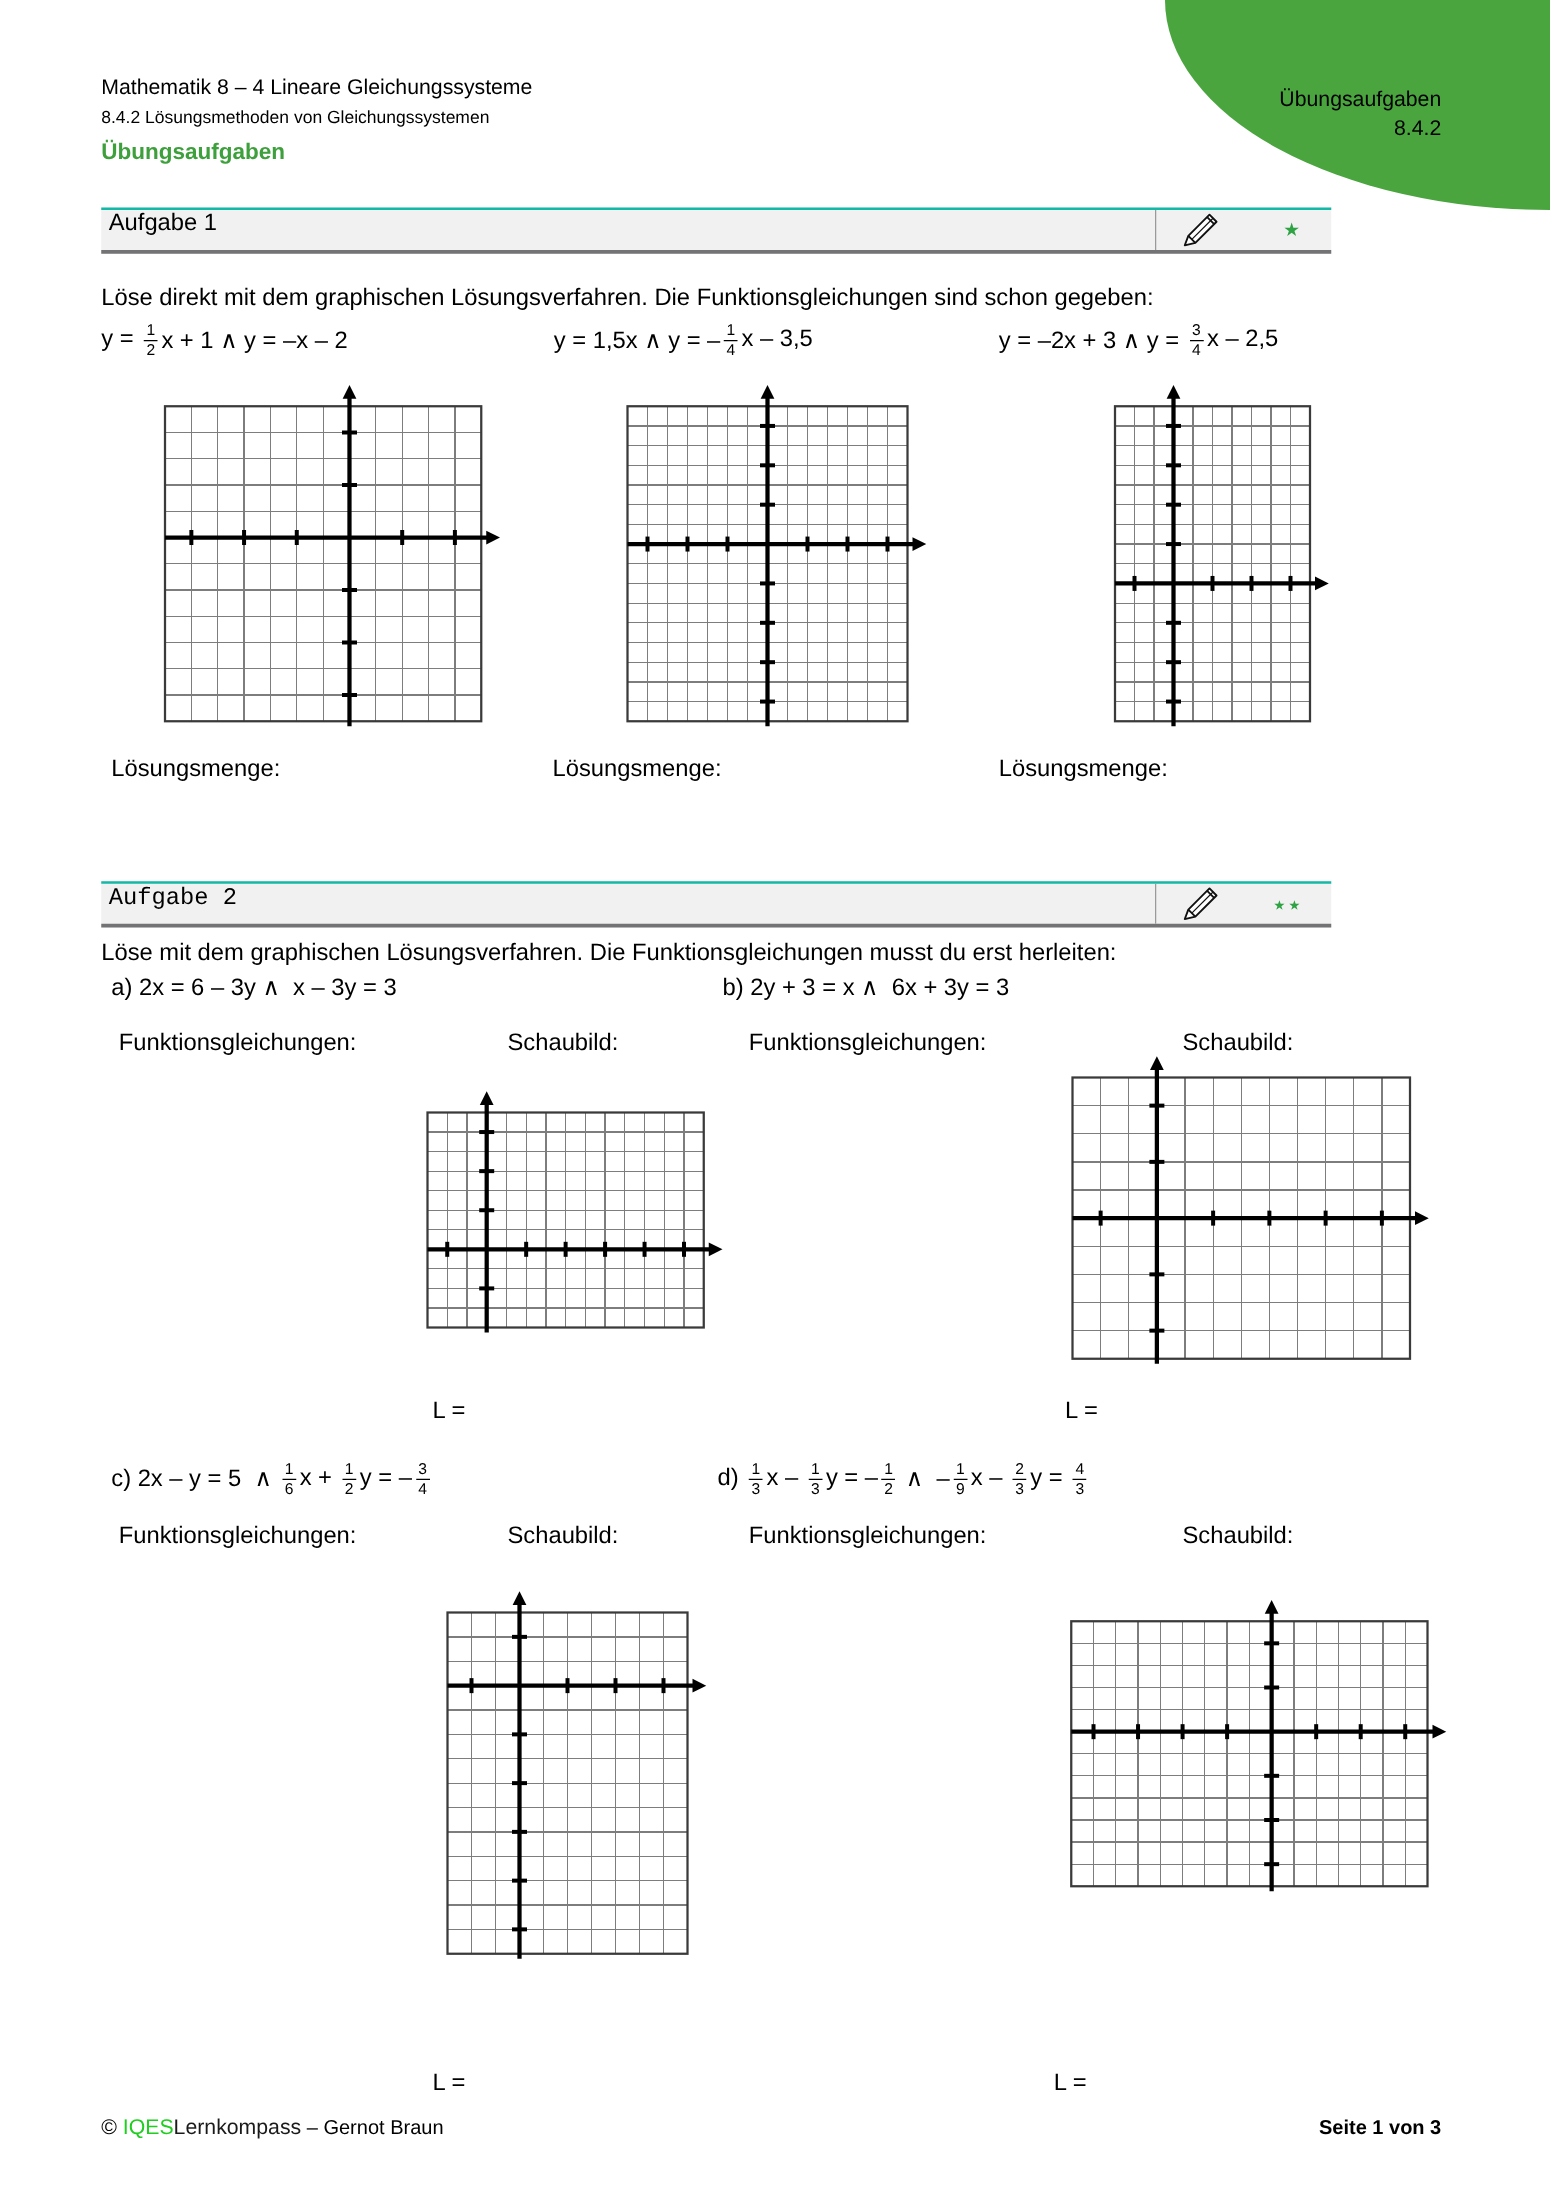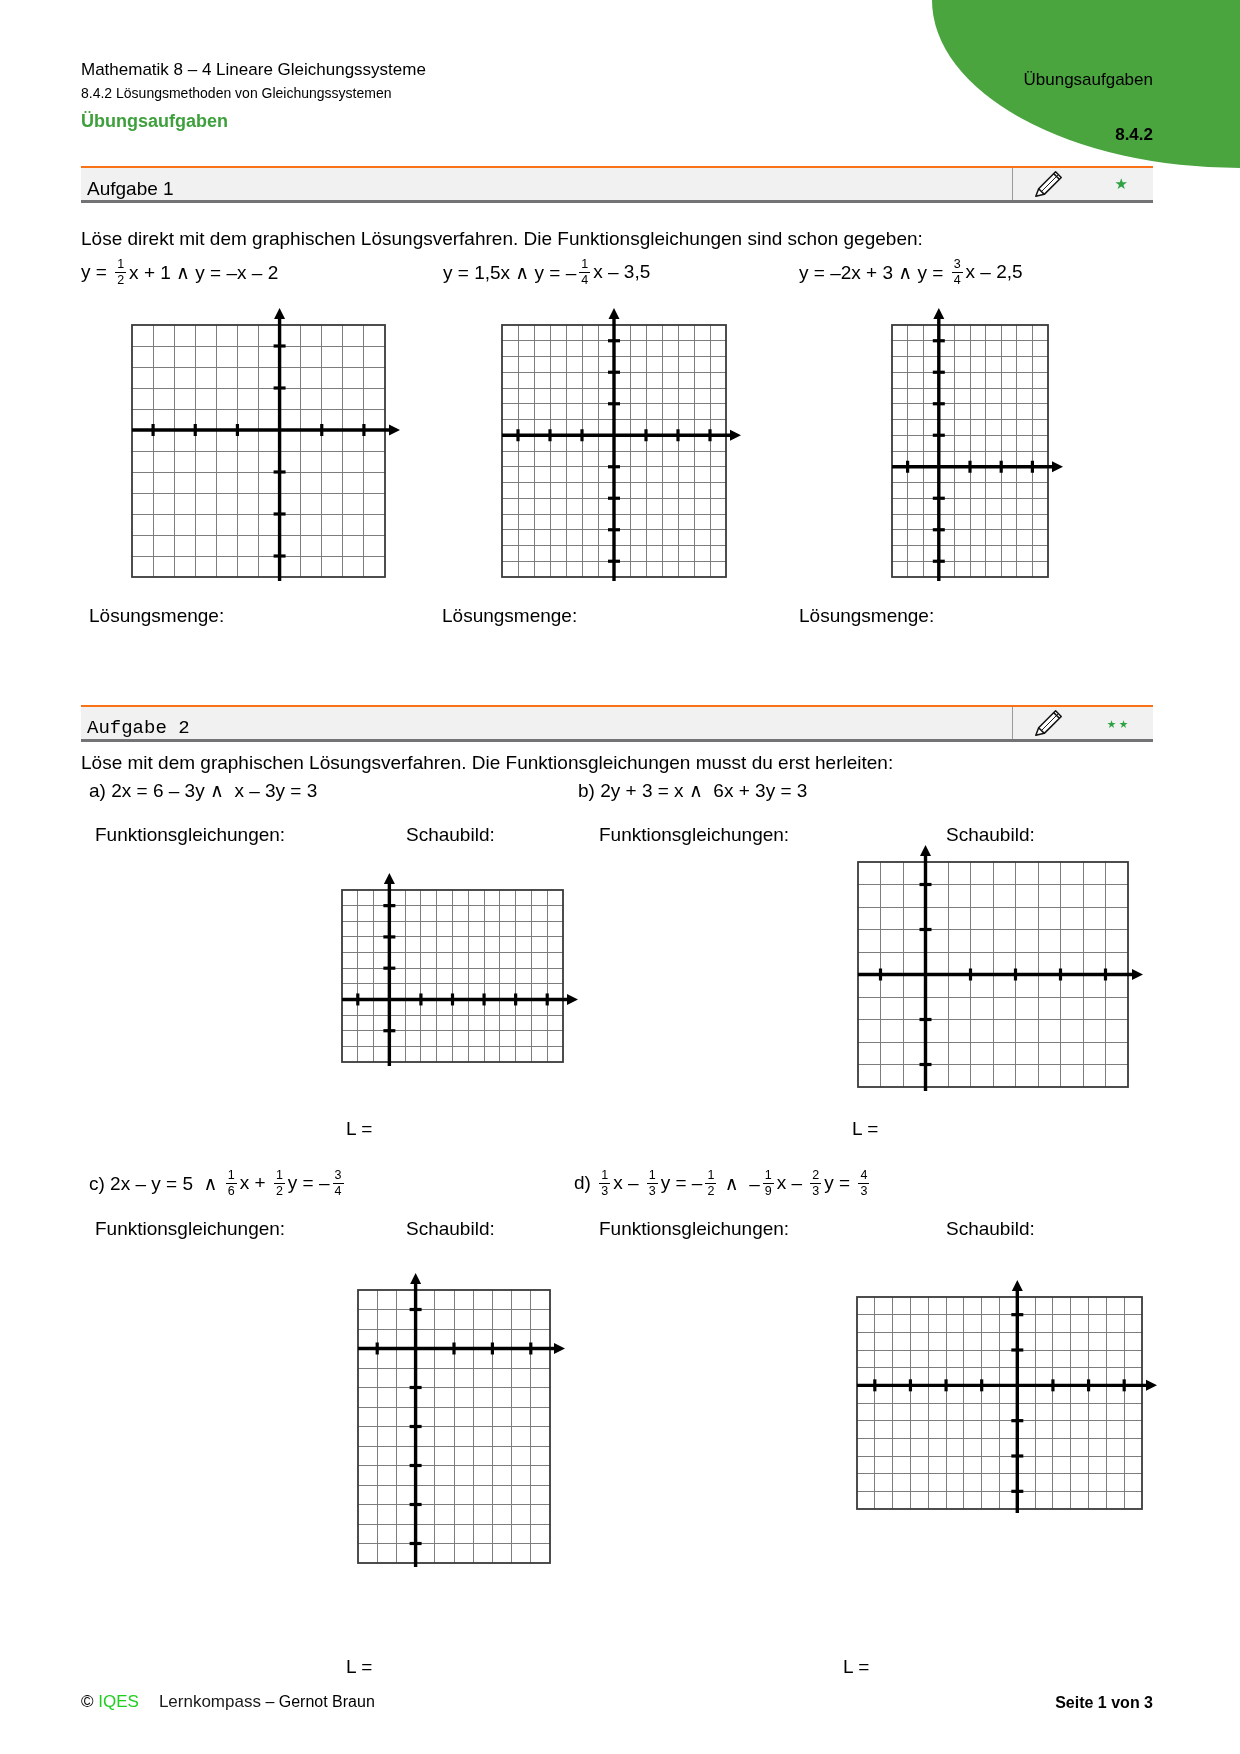--- a/index.html
+++ b/index.html
@@ -6,45 +6,45 @@
   .page{position:relative;width:1240px;height:1754px;background:#fff;overflow:hidden;
         font-family:"Liberation Sans","DejaVu Sans",sans-serif;color:#000;}
   .abs{position:absolute;}
   
   .h-line1{left:81px;top:60px;font-size:17px;}
   .h-line2{left:81px;top:85px;font-size:14px;font-weight:normal;}
   .h-line3{left:81px;top:111px;font-size:18px;font-weight:bold;color:#3ea03c;}
   .corner-blob{right:0;top:0;width:308px;height:168px;background:#4aa53f;
                border-bottom-left-radius:100% 100%;}
   .corner-text{position:absolute;right:87px;top:68px;text-align:right;font-size:17px;line-height:23px;color:#000;}
-  .corner-code{font-weight:bold;margin-top:32px;}
+  .corner-code{font-weight:normal;}
   
-  .task-bar{left:81px;width:1072px;height:32px;background:#f1f1f1;
-            border-top:2px solid #f97316;border-bottom:3px solid #737375;
-            display:flex;align-items:flex-end;}
+  .task-bar{left:81px;width:984px;height:32px;background:#f1f1f1;
+            border-top:2px solid #14b8a6;border-bottom:3px solid #737375;
+            display:flex;align-items:flex-start;}
   .task-title{font-size:19px;padding-left:6px;}
   .bar-divider{position:absolute;right:140px;top:0;bottom:0;width:1px;background:#9a9a9a;}
   .pencil{position:absolute;right:88px;top:1px;}
   .stars{position:absolute;right:22px;top:7px;font-size:15px;letter-spacing:3px;color:#2fa344;}
   
   .text{font-size:19px;}
   .lbl{font-size:19px;}
   .eq{font-size:19px;display:flex;align-items:center;height:40px;white-space:pre;}
   .eq span{white-space:pre;}
   .frac{display:inline-flex;flex-direction:column;align-items:center;line-height:1;
         font-size:12.5px;margin:0 3px;}
   .frac .num{border-bottom:1.4px solid #000;padding:0 2px 1.5px;}
   .frac .den{padding-top:1.5px;}
   .grid{position:absolute;}
   .lsg{font-size:19px;}
   .lset{font-size:19px;}
   
   .footer{left:81px;top:1692px;font-size:17px;}
   .footer .iqes{color:#1fce1f;}
-  .footer .rest{color:#1a1a1a;margin-left:20px;}
+  .footer .rest{color:#1a1a1a;}
   .footer .author{font-size:16px;}
   .page-num{right:87px;top:1694px;font-size:16px;font-weight:bold;}
 </style>
 </head>
 <body>
 
 <div class="page">
 
   <div class="abs corner-blob">
     <div class="corner-text">

